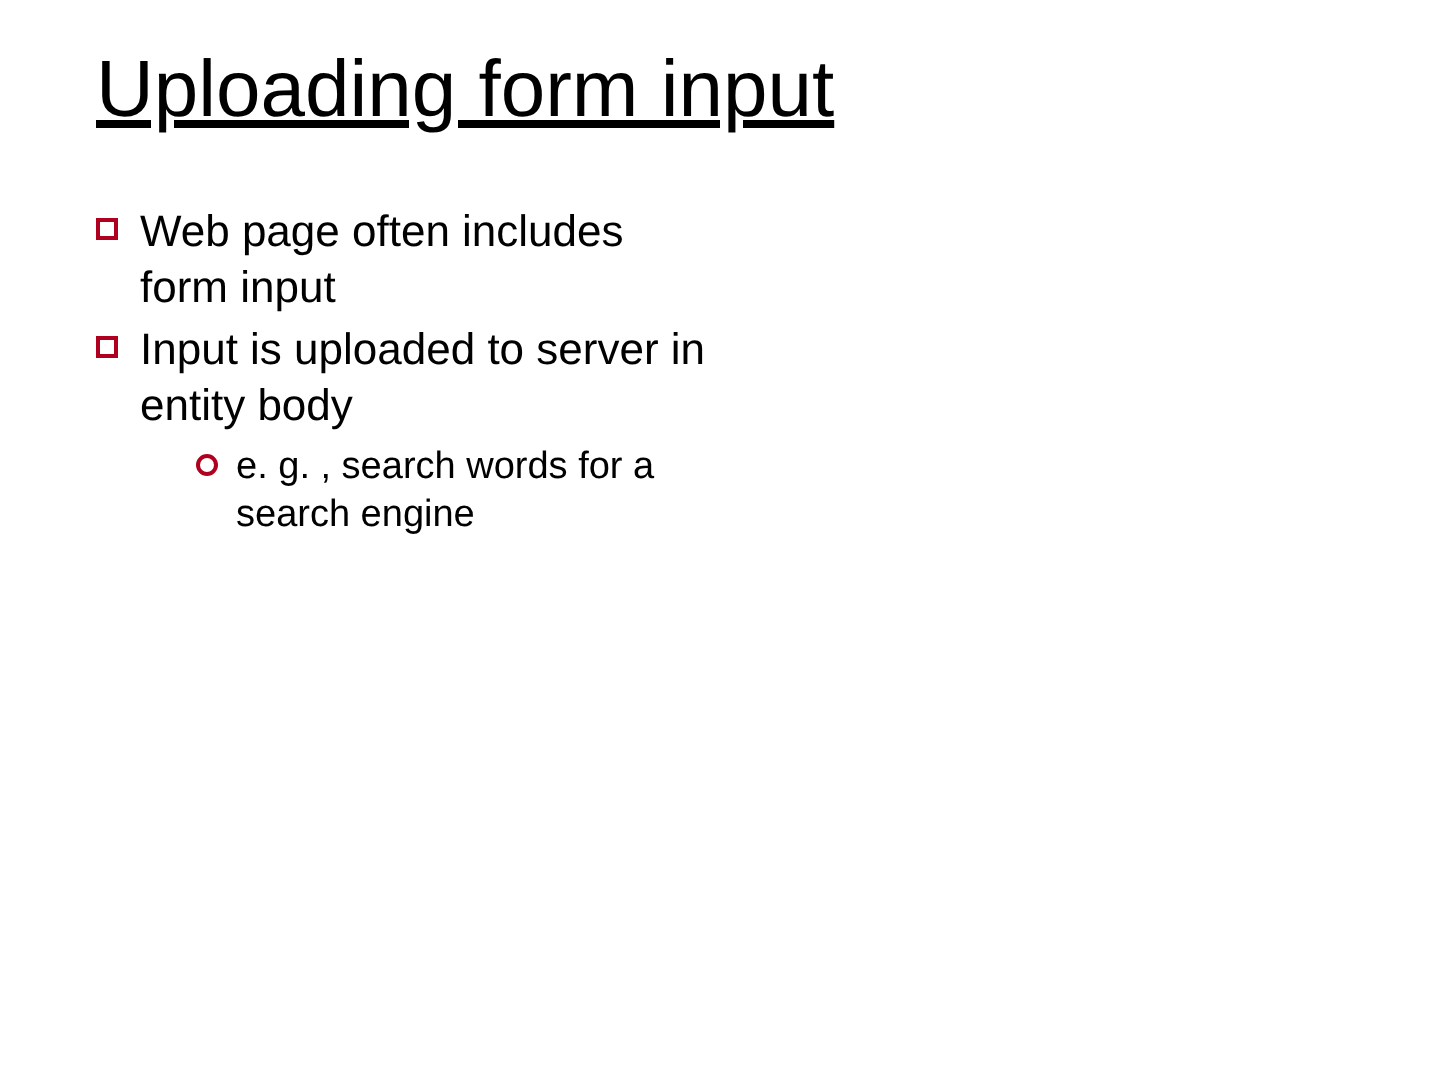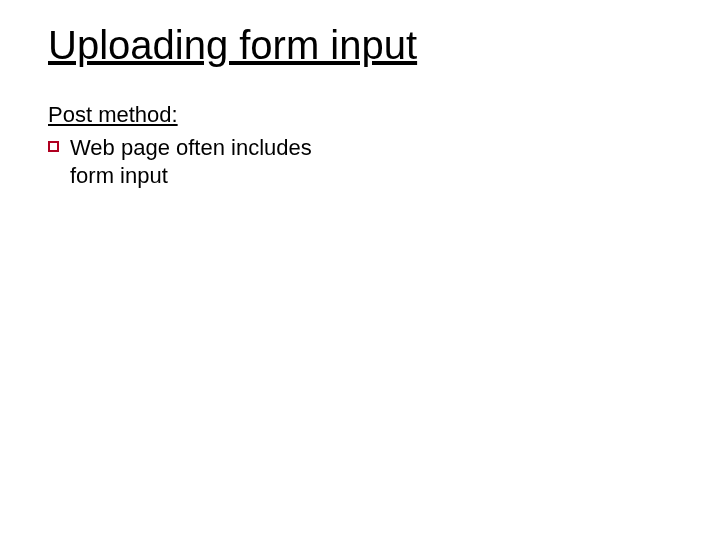--- a/index.html
+++ b/index.html
@@ -81,22 +81,31 @@
     background: #fff;
   }
 </style>
 </head>
 <body>
 
 <div class="slide">
   <h1 class="title">Uploading form input</h1>
 
   <div class="column">
-    <div class="subhead">Post method:</div>
 
     <ul class="level1">
       <li>
         <span class="sq"></span>
         <span>Web page often includes form input</span>
       </li>
+      <li>
+        <span class="sq"></span>
+        <span>Input is uploaded to server in entity body</span>
+        <ul class="level2">
+          <li>
+            <span class="circ"></span>
+            <span>e. g. , search words for a search engine</span>
+          </li>
+        </ul>
+      </li>
     </ul>
   </div>
 </div>
 
 </body></html>

